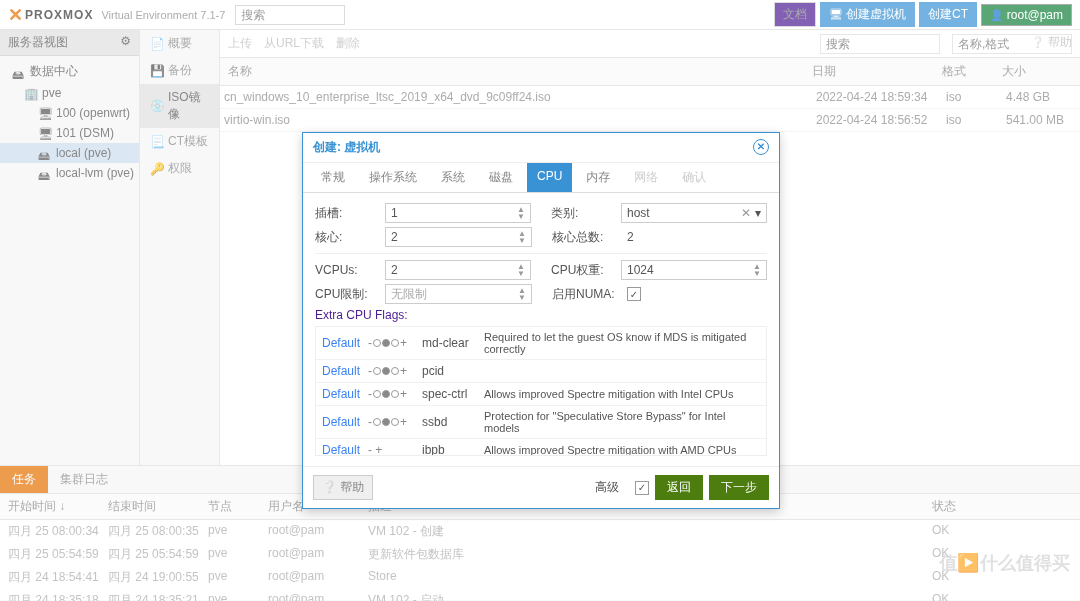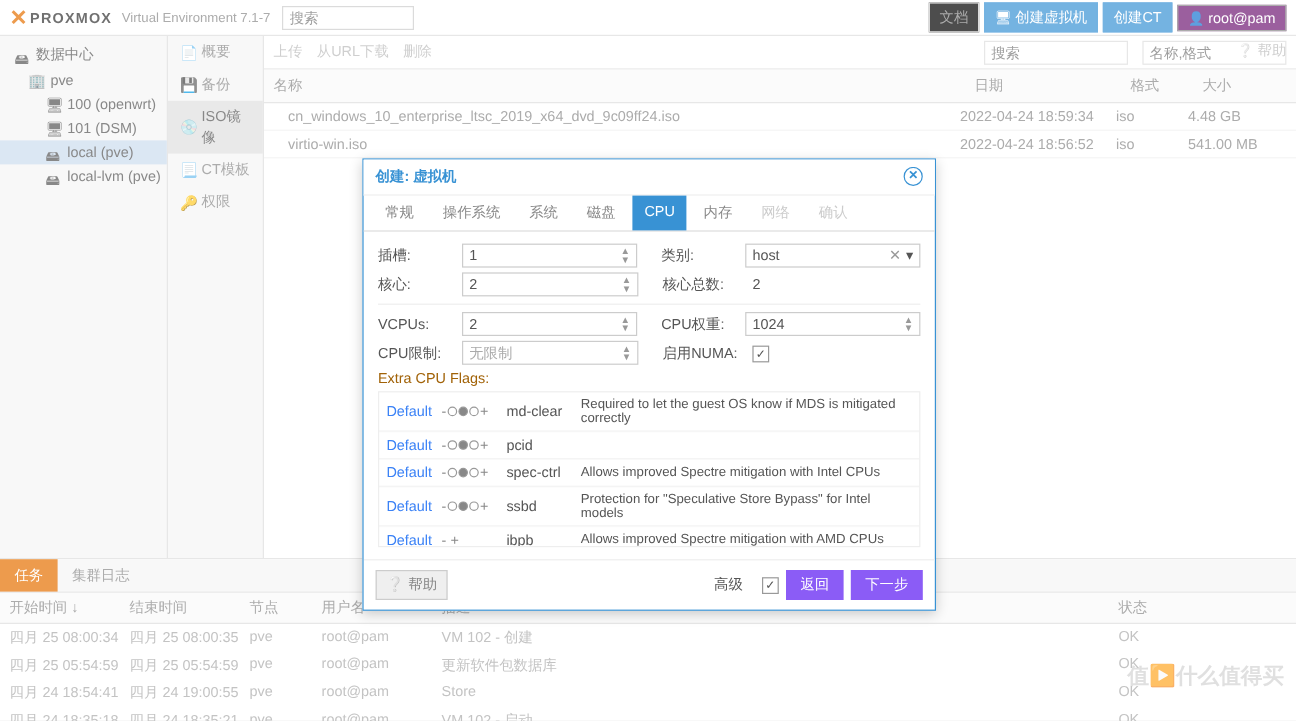--- a/index.html
+++ b/index.html
@@ -6,23 +6,23 @@
 body { width: 1080px; height: 601px; background: #f5f5f5; position: relative; overflow: hidden; color: #555; }
 
 
 .header { height: 30px; background: #fff; border-bottom: 1px solid #ddd; display: flex; align-items: center; padding: 0 8px; }
 .logo { display: flex; align-items: center; font-weight: bold; font-size: 15px; }
 .logo-x { color: #e57000; font-size: 18px; margin-right: 2px; }
 .logo-text { color: #333; letter-spacing: 1px; }
 .env-text { color: #888; margin-left: 8px; font-size: 11px; }
 .search-box { margin-left: 10px; width: 110px; height: 20px; border: 1px solid #ccc; padding: 2px 5px; background: #fff; }
 .header-spacer { flex: 1; }
-.header-btn { background: #000000; border: 1px solid #ccc; padding: 3px 8px; margin-left: 4px; color: #888; cursor: pointer; font-size: 11px; }
+.header-btn { background: #4c1d95; border: 1px solid #ccc; padding: 3px 8px; margin-left: 4px; color: #888; cursor: pointer; font-size: 11px; }
 .header-btn.blue { background: #3892d4; color: #fff; border-color: #3892d4; }
-.header-btn.grey { background: #701a75; color: #fff; border-color: #888; }
+.header-btn.grey { background: #15803d; color: #fff; border-color: #888; }
 
 
 .main { display: flex; height: 435px; }
 .sidebar { width: 140px; background: #f5f5f5; border-right: 1px solid #ddd; }
 .sidebar-header { background: #e0e0e0; padding: 4px 8px; display: flex; justify-content: space-between; border-bottom: 1px solid #ccc; }
 .tree { padding: 4px 0; }
 .tree-item { padding: 3px 4px 3px 12px; display: flex; align-items: center; cursor: pointer; color: #555; }
 .tree-item.indent1 { padding-left: 24px; }
 .tree-item.indent2 { padding-left: 38px; }
 .tree-item.selected { background: #cde; }
@@ -35,21 +35,21 @@
 .subnav-item.active { background: #e0e0e0; color: #555; }
 .subnav-icon { width: 14px; margin-right: 4px; }
 
 .content-main { flex: 1; background: #fff; display: flex; flex-direction: column; }
 .toolbar { height: 28px; border-bottom: 1px solid #ddd; display: flex; align-items: center; padding: 0 8px; gap: 12px; }
 .toolbar-btn { color: #bbb; cursor: pointer; }
 .toolbar-search { margin-left: auto; width: 120px; height: 20px; border: 1px solid #ddd; padding: 2px 5px; }
 .sort-drop { width: 120px; height: 20px; border: 1px solid #ddd; padding: 2px 5px; color: #bbb; }
 
 .table-header { display: flex; background: #f9f9f9; border-bottom: 1px solid #ddd; padding: 5px 8px; color: #888; }
-.table-row { display: flex; padding: 4px 20px; border-bottom: 1px solid #f0f0f0; color: #888; }
+.table-row { display: flex; padding: 4px 4px; border-bottom: 1px solid #f0f0f0; color: #888; }
 .col-name { flex: 1; }
 .col-date { width: 130px; }
 .col-format { width: 60px; }
 .col-size { width: 70px; text-align: left; }
 
 
 .bottom-panel { height: 135px; background: #fff; border-top: 1px solid #ddd; }
 .tab-bar { display: flex; background: #f5f5f5; border-bottom: 1px solid #ddd; }
 .tab { padding: 5px 12px; cursor: pointer; color: #888; }
 .tab.active { background: #e57000; color: #fff; }
@@ -75,35 +75,35 @@
 .form-row { display: flex; align-items: center; margin-bottom: 4px; }
 .form-label { width: 70px; color: #555; }
 .form-label2 { width: 70px; color: #555; margin-left: 20px; }
 .form-input { flex: 1; height: 20px; border: 1px solid #ccc; padding: 2px 5px; display: flex; align-items: center; justify-content: space-between; background: #fff; max-width: 148px; }
 .form-static { flex: 1; max-width: 148px; padding: 2px 5px; }
 .spinner-arrows { color: #999; font-size: 8px; line-height: 7px; }
 .combo-x { color: #999; margin-right: 4px; cursor: pointer; }
 .divider { height: 1px; background: #eee; margin: 6px 0; }
 .checkbox { width: 14px; height: 14px; border: 1px solid #999; display: inline-flex; align-items: center; justify-content: center; color: #555; font-size: 10px; }
 
-.flags-title { color: #a16207; margin: 4px 0; }
+.flags-title { color: #4c1d95; margin: 4px 0; }
 .flags-container { border: 1px solid #eee; max-height: 130px; overflow-y: scroll; }
 .flag-row { display: flex; align-items: center; padding: 4px 6px; border-bottom: 1px solid #f0f0f0; }
 .flag-default { width: 46px; color: #3b82f6; }
 .flag-toggle { width: 54px; color: #888; display: flex; align-items: center; gap: 1px; }
 .radio { width: 8px; height: 8px; border: 1px solid #999; border-radius: 50%; display: inline-block; }
 .radio.sel { background: #888; }
 .flag-name { width: 62px; color: #555; }
 .flag-desc { flex: 1; color: #555; font-size: 11px; }
 
 .modal-footer { display: flex; align-items: center; padding: 8px 10px; border-top: 1px solid #eee; }
 .help-btn { border: 1px solid #ccc; padding: 3px 8px; color: #888; cursor: pointer; }
 .footer-spacer { flex: 1; }
 .adv-check { display: flex; align-items: center; gap: 16px; color: #555; margin-right: 0; }
-.btn-primary { background: #8b5cf6; color: #fff; border: none; padding: 4px 12px; margin-left: 6px; cursor: pointer; }
+.btn-primary { background: #4d7c0f; color: #fff; border: none; padding: 4px 12px; margin-left: 6px; cursor: pointer; }
 
 .watermark { position: absolute; right: 10px; bottom: 26px; color: #ccc; font-size: 18px; font-weight: bold; opacity: 0.6; }
 .help-corner { position: absolute; right: 8px; top: 34px; color: #bbb; font-size: 11px; }
 </style>
 </head>
 <body>
 
 <div class="header">
   <div class="logo">
     <span class="logo-x">✕</span>
@@ -114,20 +114,24 @@
   <div class="header-spacer"></div>
   <button class="header-btn"><span>文档</span></button>
   <button class="header-btn blue">🖥 <span>创建虚拟机</span></button>
   <button class="header-btn blue"><span>创建CT</span></button>
   <button class="header-btn grey">👤 <span>root@pam</span></button>
 </div>
 
 <div class="main">
 
   <div class="sidebar">
+    <div class="sidebar-header">
+      <span>服务器视图</span>
+      <span>⚙</span>
+    </div>
     <div class="tree">
       <div class="tree-item">
           <span class="tree-icon">🖴</span>
           <span>数据中心</span>
         </div>
       <div class="tree-item indent1">
           <span class="tree-icon">🏢</span>
           <span>pve</span>
         </div>
       <div class="tree-item indent2">

